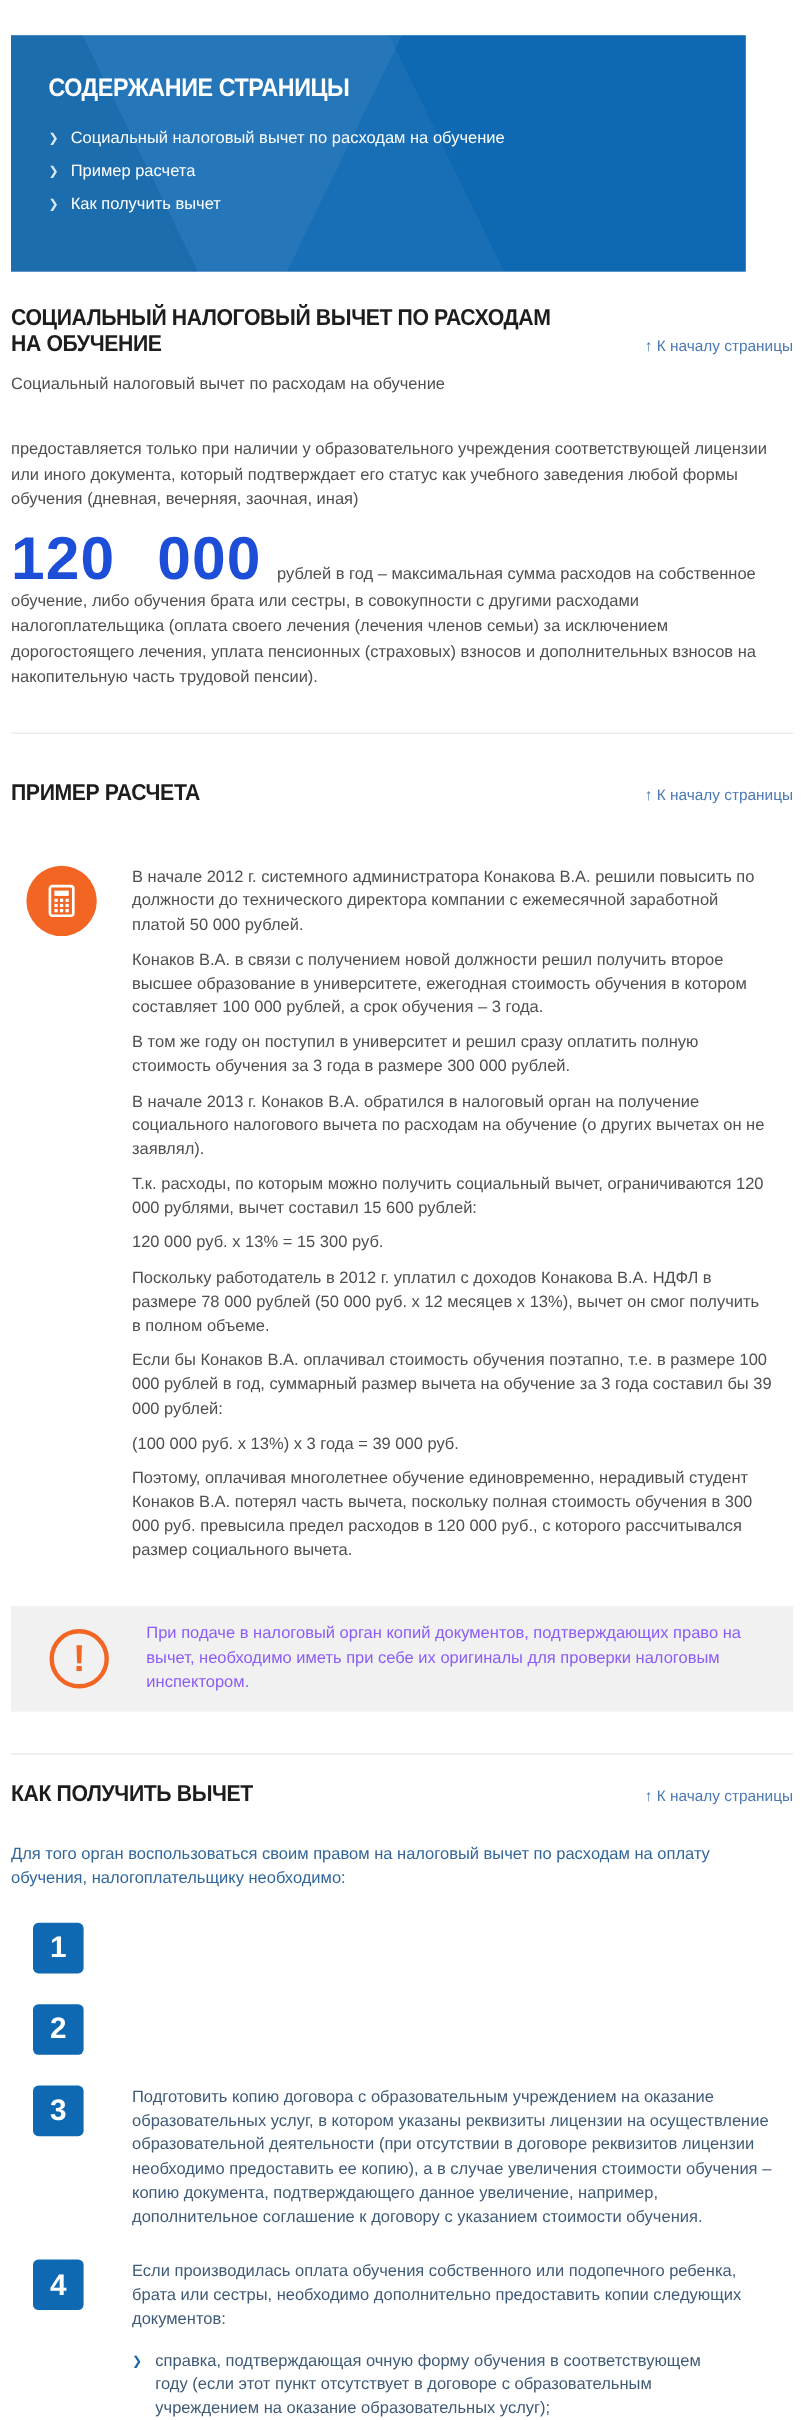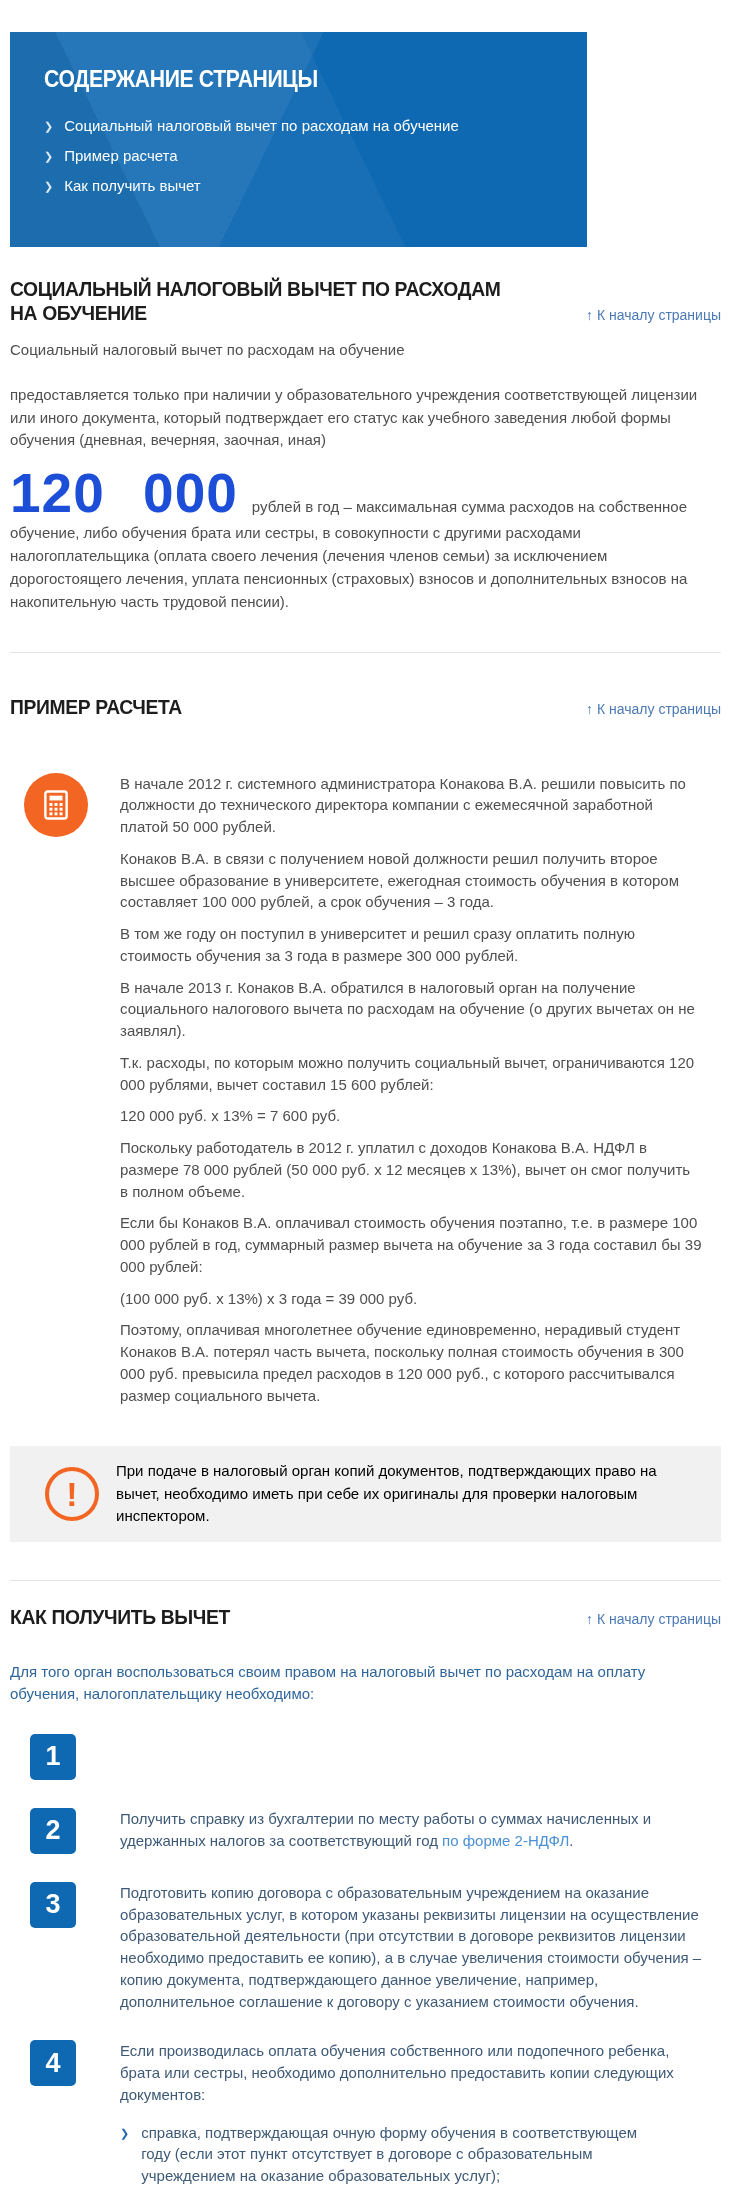--- a/index.html
+++ b/index.html
@@ -23,21 +23,21 @@
   .h1-title {
     margin-top: 10px;
     font-size: 31px;
     font-weight: bold;
     color: #1566a8;
   }
 
   
   .toc-box {
     margin-top: 32px;
-    width: 577px;
+    width: 668px;
     background-color: #0f69b2;
     background-image:
       linear-gradient(116deg, rgba(255,255,255,0.06) 46%, rgba(255,255,255,0) 46%),
       linear-gradient(64deg, rgba(0,0,0,0.05) 22%, rgba(255,255,255,0.04) 22%, rgba(255,255,255,0.04) 58%, rgba(255,255,255,0) 58%);
     padding: 34px 34px 40px 34px;
   }
   .toc-heading {
     color: #fff;
     font-size: 23px;
     font-weight: bold;
@@ -74,21 +74,21 @@
     font-size: 14px;
     white-space: nowrap;
     cursor: pointer;
     flex-shrink: 0;
     margin-left: 16px;
   }
 
   .sec1-head { margin-top: 30px; }
   .lead { margin-top: 16px; font-size: 15px; color: #4f4f4f; }
   .para {
-    margin-top: 26px;
+    margin-top: 40px;
     font-size: 15px;
     line-height: 1.5;
     color: #4f4f4f;
     max-width: 700px;
   }
 
   
   .bignum-block {
     margin-top: 14px;
     font-size: 15px;
@@ -147,24 +147,24 @@
     border: 4px solid #f26522;
     border-radius: 50%;
     color: #f26522;
     font-size: 34px;
     font-weight: bold;
     display: flex; align-items: center; justify-content: center;
     flex-shrink: 0;
     line-height: 1;
   }
   .notice-text {
-    margin-left: 17px;
+    margin-left: 34px;
     font-size: 15px;
     line-height: 1.5;
-    color: #000000;
+    color: #8b5cf6;
   }
 
   .sec3-head { margin-top: 24px; }
   .howto-intro {
     margin-top: 32px;
     font-size: 15px;
     line-height: 1.5;
     color: #31669b;
     max-width: 700px;
   }
@@ -270,21 +270,21 @@
             <rect x="14.5" y="17.2" width="2.1" height="2.1"></rect>
         </g>
       </svg>
     </div>
     <div class="ex-paragraphs">
       <p>В начале 2012 г. системного администратора Конакова В.А. решили повысить по должности до технического директора компании с ежемесячной заработной платой 50 000 рублей.</p>
       <p>Конаков В.А. в связи с получением новой должности решил получить второе высшее образование в университете, ежегодная стоимость обучения в котором составляет 100 000 рублей, а срок обучения – 3 года.</p>
       <p>В том же году он поступил в университет и решил сразу оплатить полную стоимость обучения за 3 года в размере 300 000 рублей.</p>
       <p>В начале 2013 г. Конаков В.А. обратился в налоговый орган на получение социального налогового вычета по расходам на обучение (о других вычетах он не заявлял).</p>
       <p>Т.к. расходы, по которым можно получить социальный вычет, ограничиваются 120 000 рублями, вычет составил 15 600 рублей:</p>
-      <p>120 000 руб. x 13% = 7 600 руб.</p>
+      <p>120 000 руб. x 13% = 15 300 руб.</p>
       <p>Поскольку работодатель в 2012 г. уплатил с доходов Конакова В.А. НДФЛ в размере 78 000 рублей (50 000 руб. x 12 месяцев x 13%), вычет он смог получить в полном объеме.</p>
       <p>Если бы Конаков В.А. оплачивал стоимость обучения поэтапно, т.е. в размере 100 000 рублей в год, суммарный размер вычета на обучение за 3 года составил бы 39 000 рублей:</p>
       <p>(100 000 руб. x 13%) x 3 года = 39 000 руб.</p>
       <p>Поэтому, оплачивая многолетнее обучение единовременно, нерадивый студент Конаков В.А. потерял часть вычета, поскольку полная стоимость обучения в 300 000 руб. превысила предел расходов в 120 000 руб., с которого рассчитывался размер социального вычета.</p>
     </div>
   </div>
 
   <div class="notice-box">
     <div class="warn-icon">
       <span>!</span>
@@ -302,21 +302,20 @@
   </div>
 
   <p class="howto-intro">Для того орган воспользоваться своим правом на налоговый вычет по расходам на оплату обучения, налогоплательщику необходимо:</p>
 
   <div class="step-row">
     <div class="step-badge">1</div>
   </div>
 
   <div class="step-row">
     <div class="step-badge">2</div>
-    <div class="step-text"><span>Получить справку из бухгалтерии по месту работы о суммах начисленных и удержанных налогов за соответствующий год </span><span class="link">по форме 2-НДФЛ</span><span>.</span></div>
   </div>
 
   <div class="step-row">
     <div class="step-badge">3</div>
     <div class="step-text">Подготовить копию договора с образовательным учреждением на оказание образовательных услуг, в котором указаны реквизиты лицензии на осуществление образовательной деятельности (при отсутствии в договоре реквизитов лицензии необходимо предоставить ее копию), а в случае увеличения стоимости обучения – копию документа, подтверждающего данное увеличение, например, дополнительное соглашение к договору с указанием стоимости обучения.</div>
   </div>
 
   <div class="step-row">
     <div class="step-badge">4</div>
     <div class="step-text">

